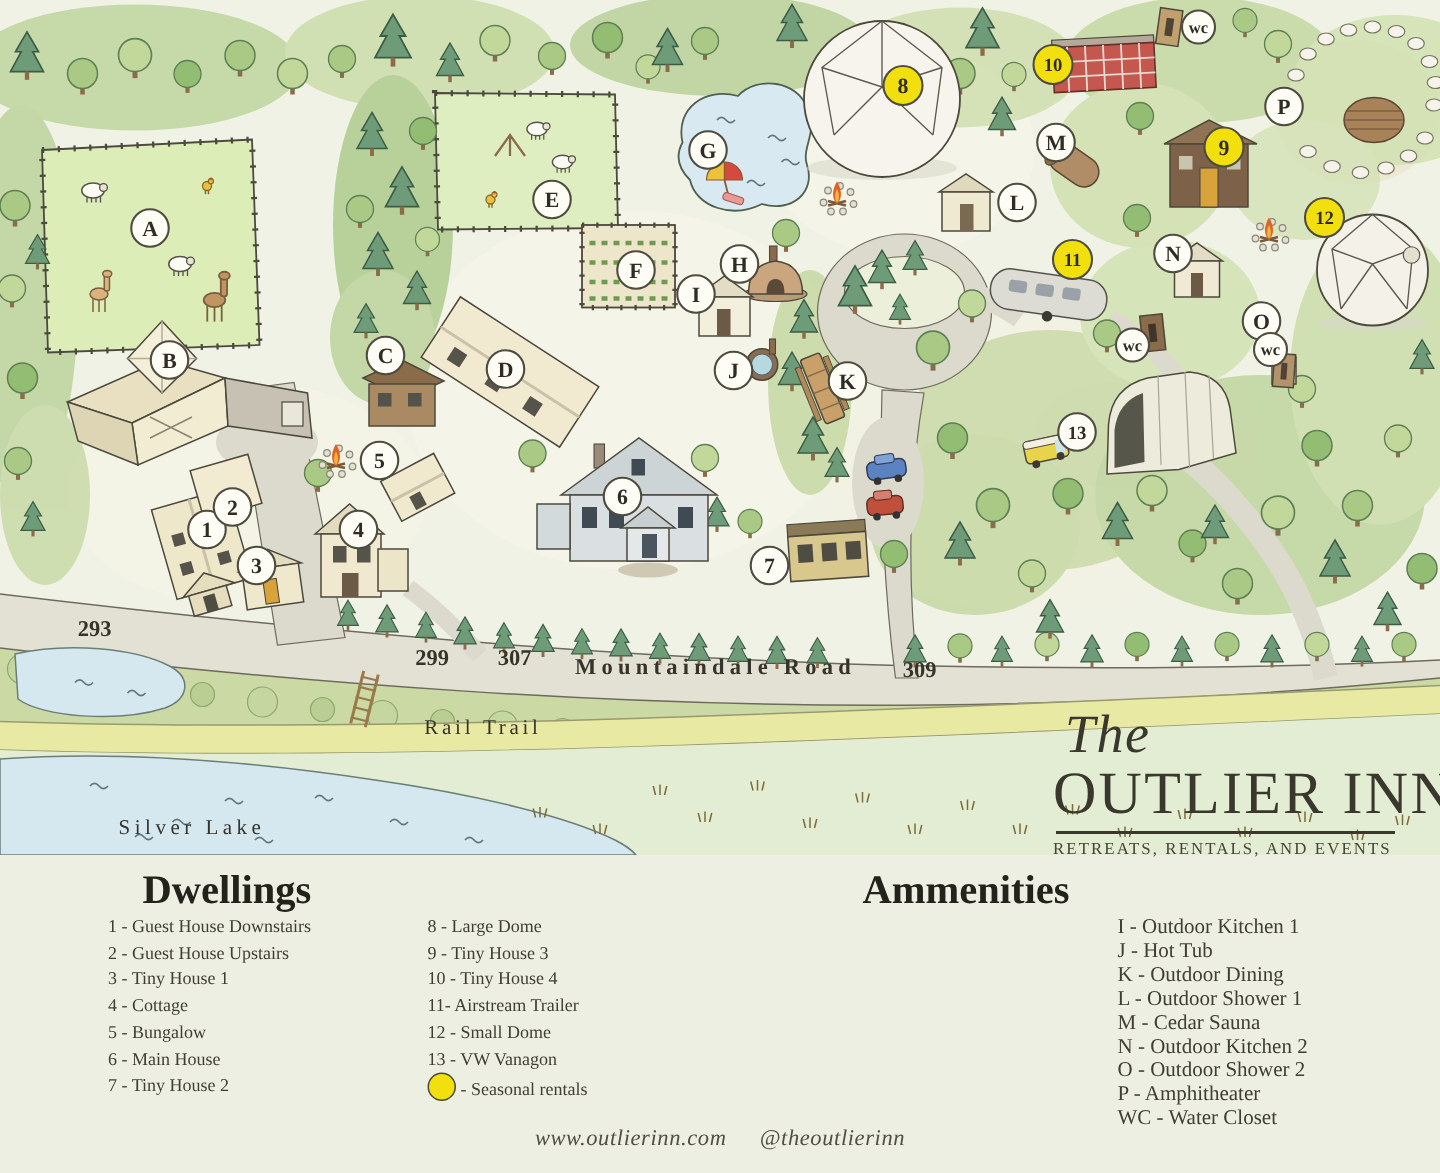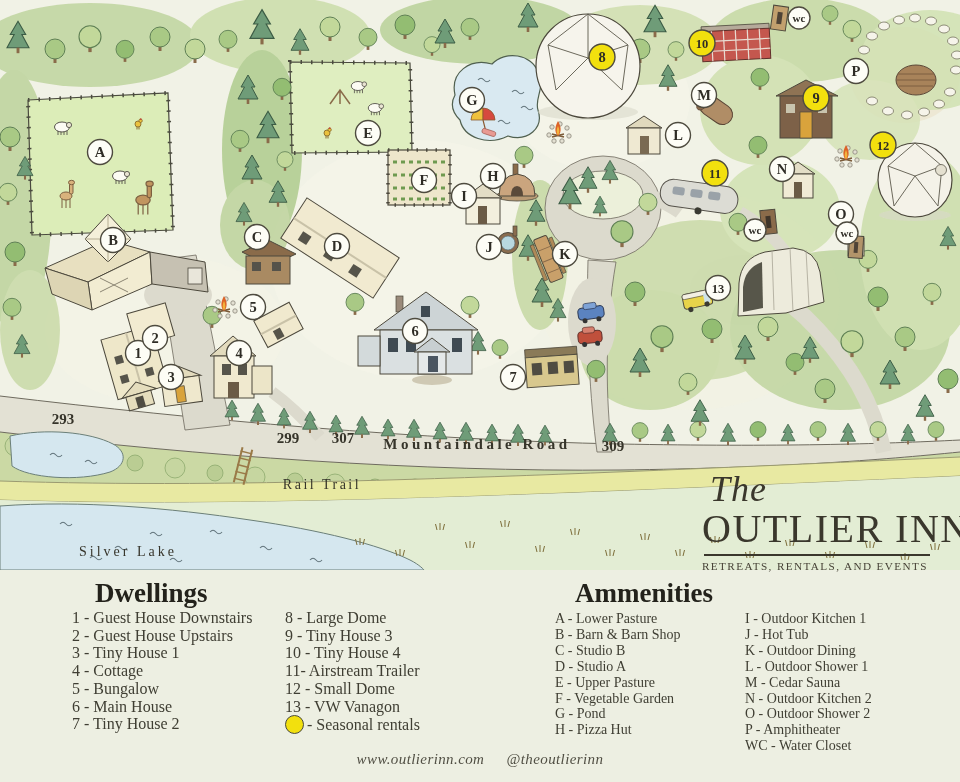--- a/index.html
+++ b/index.html
@@ -16,21 +16,21 @@
   .logo-tagline{font-size:11.2px;letter-spacing:1.4px;white-space:nowrap;color:#474337;}
 
   
   .legend-title{position:absolute;margin:0;font-size:27px;font-weight:bold;color:#23221b;line-height:1;}
   #dwellings-title{left:95px;top:580px;}
   #amenities-title{left:575px;top:580px;}
   ul.legend-col{list-style:none;margin:0;padding:0;position:absolute;color:#3f3e33;}
   ul.legend-col li{white-space:nowrap;}
   #dw-col1{left:72px;top:609px;}
   #dw-col2{left:285px;top:609px;}
-  #dw-col1 li,#dw-col2 li{font-size:16px;line-height:17.7px;}
+  #dw-col1 li,#dw-col2 li{font-size:12px;line-height:17.7px;}
   #am-col1{left:555px;top:611px;}
   #am-col2{left:745px;top:611px;}
   #am-col1 li,#am-col2 li{font-size:14px;line-height:15.9px;}
   .swatch{display:inline-block;width:17px;height:17px;border-radius:50%;
           background:var(--seasonal,#f2e00e);border:1.5px solid #4a4a3a;
           vertical-align:-4px;margin-right:3px;}
 
   .footer{position:absolute;left:0;top:751px;width:960px;text-align:center;
           font-size:15px;color:#514f44;letter-spacing:.4px;}
   .footer span{margin:0 9px;font-style:italic;}
@@ -789,30 +789,20 @@
       <li>8 - Large Dome</li>
       <li>9 - Tiny House 3</li>
       <li>10 - Tiny House 4</li>
       <li>11- Airstream Trailer</li>
       <li>12 - Small Dome</li>
       <li>13 - VW Vanagon</li>
       <li><span class="swatch"></span>- Seasonal rentals</li>
     </ul>
 
   <h2 class="legend-title" id="amenities-title">Ammenities</h2>
-  <ul class="legend-col" id="am-col1">
-      <li>A - Lower Pasture</li>
-      <li>B - Barn &amp; Barn Shop</li>
-      <li>C - Studio B</li>
-      <li>D - Studio A</li>
-      <li>E - Upper Pasture</li>
-      <li>F - Vegetable Garden</li>
-      <li>G - Pond</li>
-      <li>H - Pizza Hut</li>
-    </ul>
   <ul class="legend-col" id="am-col2">
       <li>I - Outdoor Kitchen 1</li>
       <li>J - Hot Tub</li>
       <li>K - Outdoor Dining</li>
       <li>L - Outdoor Shower 1</li>
       <li>M - Cedar Sauna</li>
       <li>N - Outdoor Kitchen 2</li>
       <li>O - Outdoor Shower 2</li>
       <li>P - Amphitheater</li>
       <li>WC - Water Closet</li>

